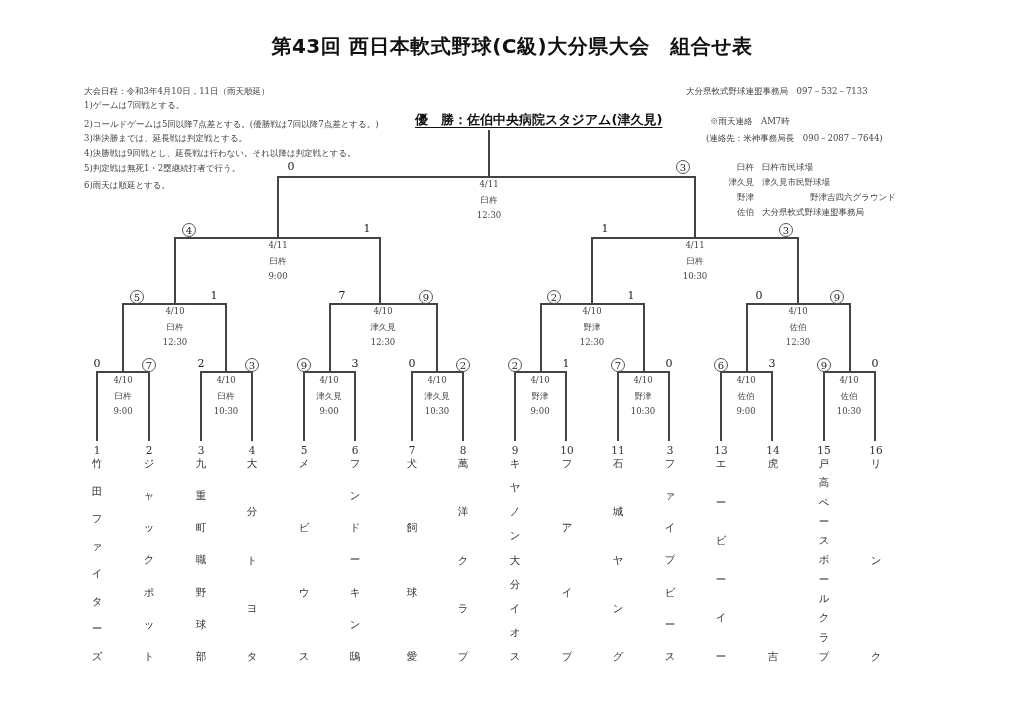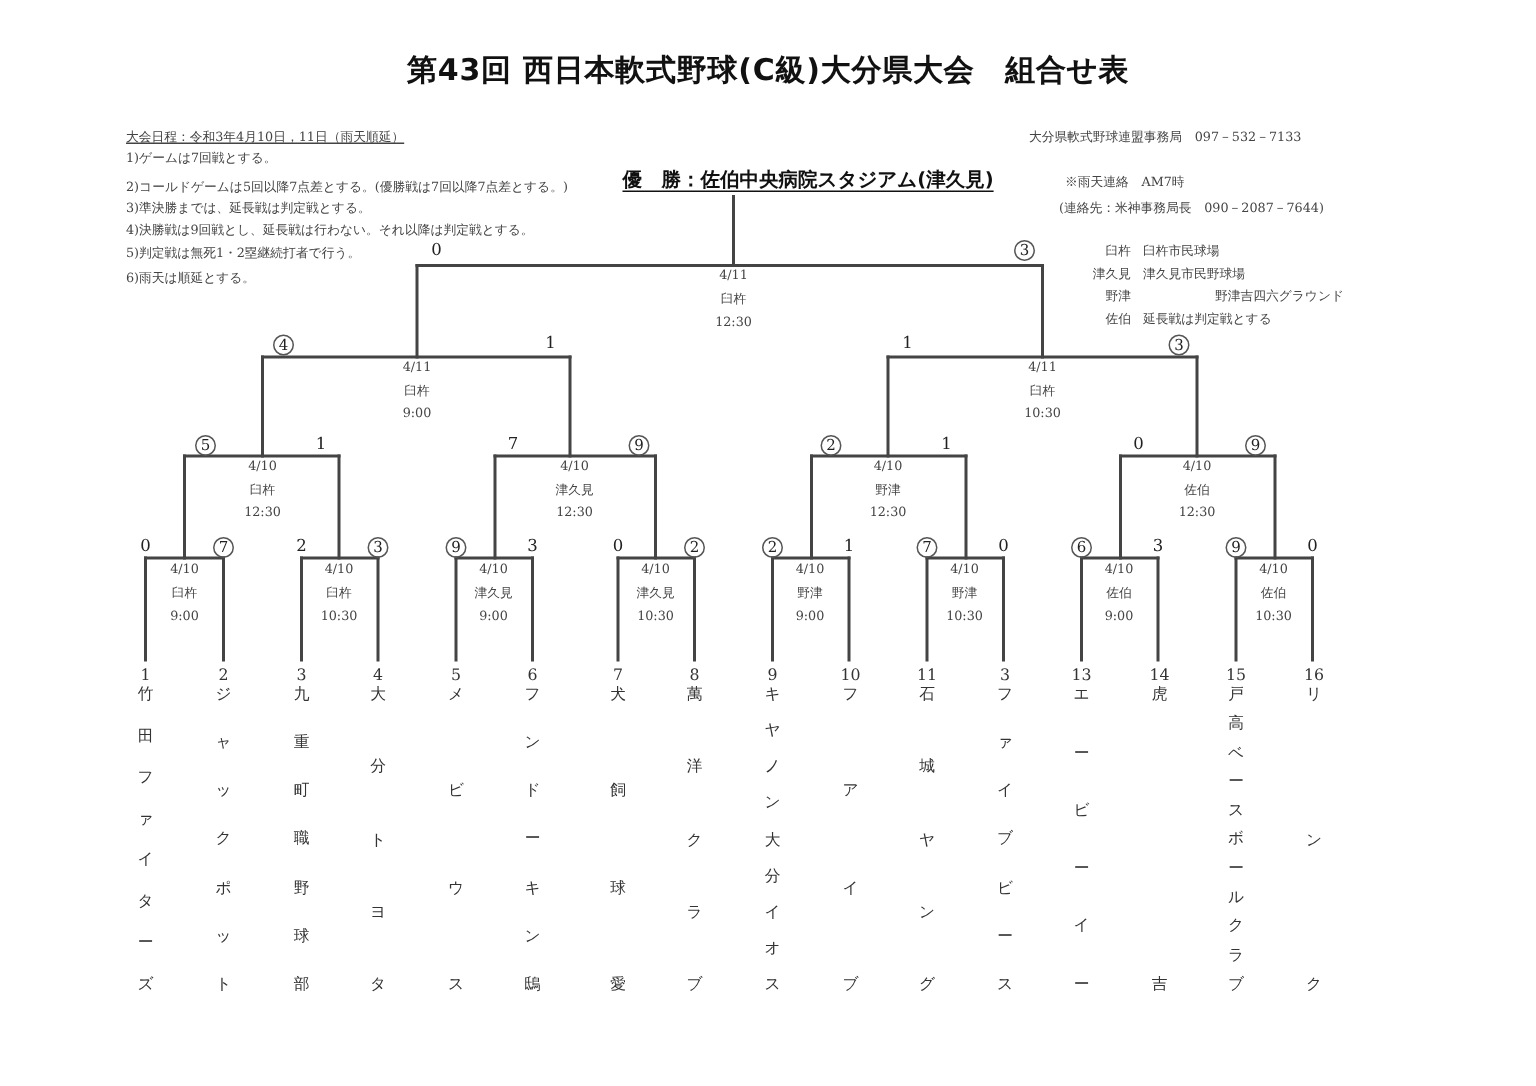--- a/index.html
+++ b/index.html
@@ -22,42 +22,42 @@
   .teamname { position:absolute; width:20px; top:457px; height:205px; display:flex; flex-direction:column;
               justify-content:space-between; align-items:center; font-size:10.5px; color:#333; }
   .teamname span { display:block; line-height:12px; }
 </style>
 </head>
 <body>
 
 <div class="abs title">第43回 西日本軟式野球(C級)大分県大会　組合せ表</div>
 
 <div>
-  <div class="abs note" style="left:84px;top:86px;text-decoration:underline;">大会日程：令和3年4月10日，11日（雨天順延）</div>
+  <div class="abs note" style="left:84px;top:86px;">大会日程：令和3年4月10日，11日（雨天順延）</div>
   <div class="abs note" style="left:84px;top:100px;">1)ゲームは7回戦とする。</div>
   <div class="abs note" style="left:84px;top:119px;">2)コールドゲームは5回以降7点差とする。(優勝戦は7回以降7点差とする。)</div>
   <div class="abs note" style="left:84px;top:133px;">3)準決勝までは、延長戦は判定戦とする。</div>
   <div class="abs note" style="left:84px;top:148px;">4)決勝戦は9回戦とし、延長戦は行わない。それ以降は判定戦とする。</div>
   <div class="abs note" style="left:84px;top:163px;">5)判定戦は無死1・2塁継続打者で行う。</div>
   <div class="abs note" style="left:84px;top:180px;">6)雨天は順延とする。</div>
 </div>
 
 <div class="abs note" style="left:686px;top:86px;">大分県軟式野球連盟事務局　097－532－7133</div>
 <div class="abs note" style="left:710px;top:116px;">※雨天連絡　AM7時</div>
 <div class="abs note" style="left:706px;top:133px;">(連絡先：米神事務局長　090－2087－7644)</div>
 
 <div>
   <div class="abs note" style="left:716px;top:162px;width:38px;text-align:right;">臼杵</div>
   <div class="abs note" style="left:762px;top:162px;">臼杵市民球場</div>
   <div class="abs note" style="left:716px;top:177px;width:38px;text-align:right;">津久見</div>
   <div class="abs note" style="left:762px;top:177px;">津久見市民野球場</div>
   <div class="abs note" style="left:716px;top:192px;width:38px;text-align:right;">野津</div>
   <div class="abs note" style="left:762px;top:192px;padding-left:48px;">野津吉四六グラウンド</div>
   <div class="abs note" style="left:716px;top:207px;width:38px;text-align:right;">佐伯</div>
-  <div class="abs note" style="left:762px;top:207px;">延長戦は判定戦とする</div>
+  <div class="abs note" style="left:762px;top:207px;">大分県軟式野球連盟事務局</div>
 </div>
 
 <div class="abs champion">優　勝：佐伯中央病院スタジアム(津久見)</div>
 
 <div>
 
   <div class="line v" style="left:488px;top:130px;height:48px;"></div>
 
   <div class="line h" style="left:277px;top:176px;width:419px;"></div>
   <div class="line v" style="left:277px;top:176px;height:63px;"></div>

